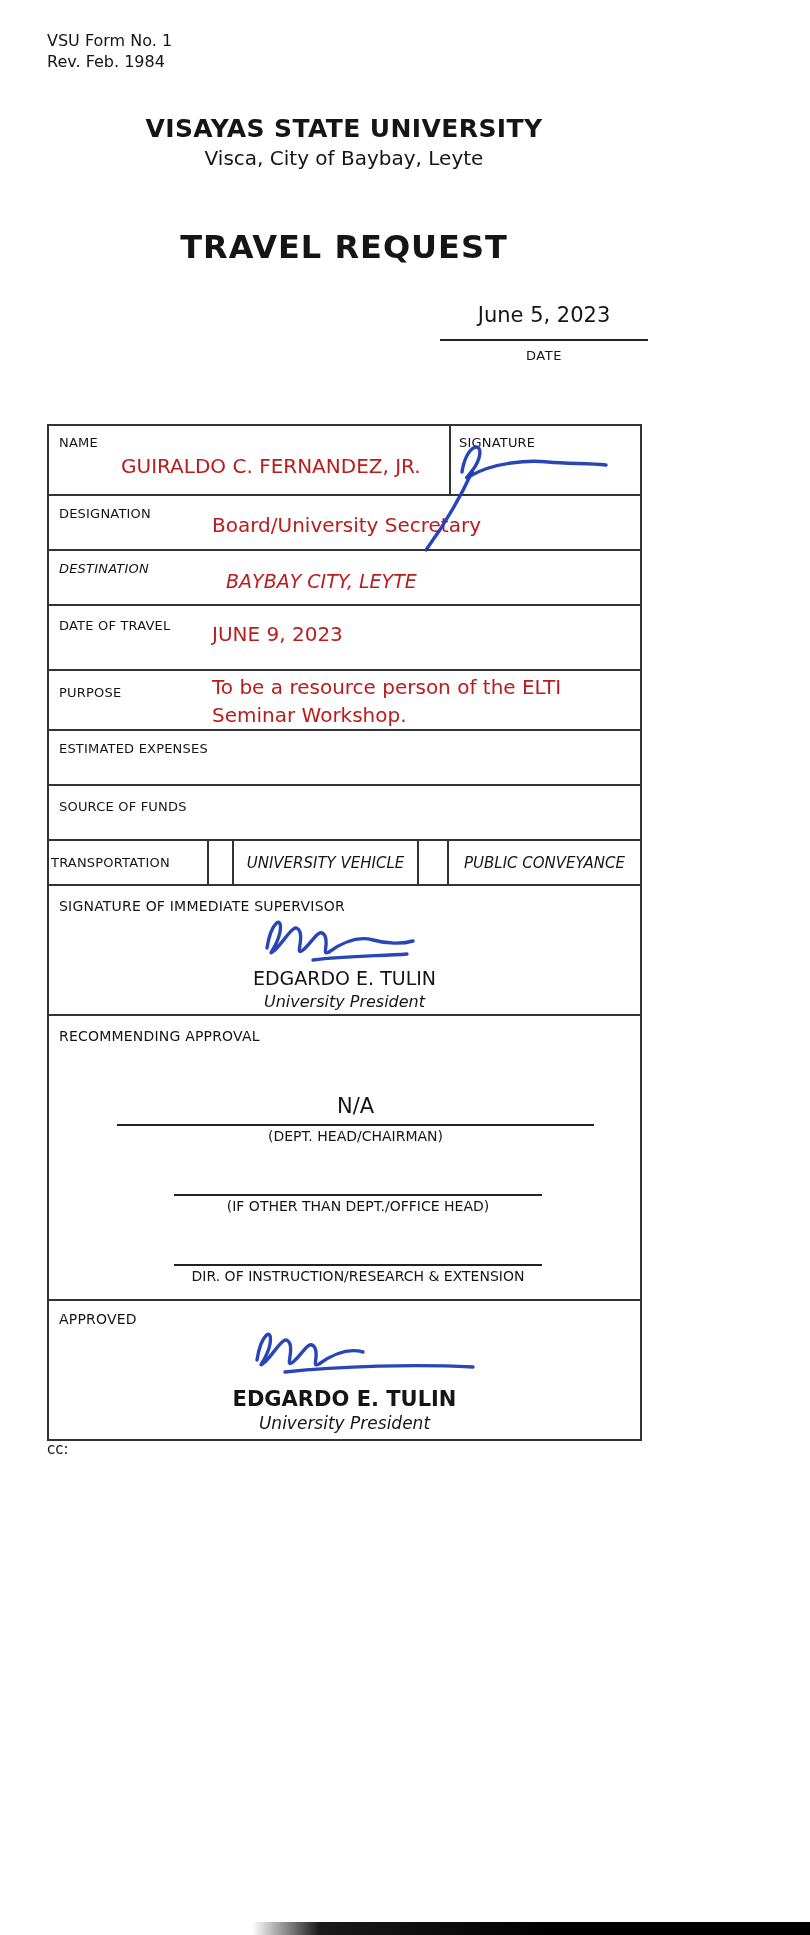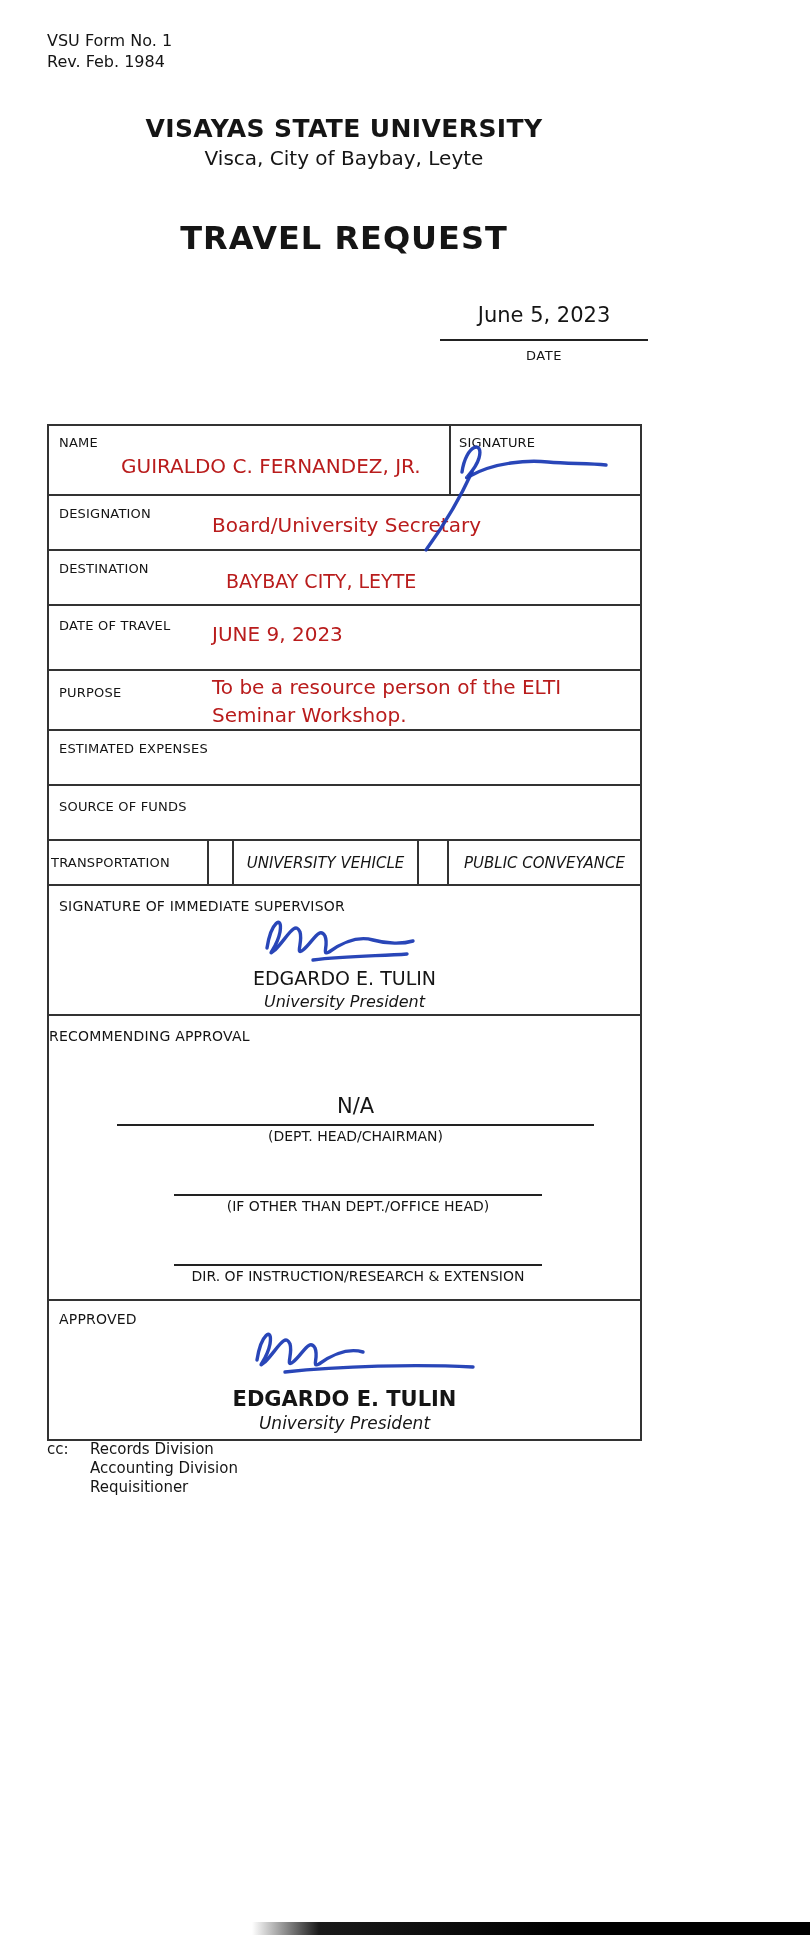--- a/index.html
+++ b/index.html
@@ -39,40 +39,40 @@
 <div class="page">
 
   <div class="abs" style="left:47px;top:30px;font-size:16px;line-height:21px;">
     <div>VSU Form No. 1</div>
     <div>Rev. Feb. 1984</div>
   </div>
 
   <div class="abs center" style="left:47px;top:114px;width:594px;font-size:25px;font-weight:bold;letter-spacing:.4px;">VISAYAS STATE UNIVERSITY</div>
   <div class="abs center" style="left:47px;top:146px;width:594px;font-size:20px;">Visca, City of Baybay, Leyte</div>
 
-  <div class="abs center" style="left:47px;top:219px;width:594px;font-size:32px;font-weight:bold;letter-spacing:1px;">TRAVEL REQUEST</div>
+  <div class="abs center" style="left:47px;top:228px;width:594px;font-size:32px;font-weight:bold;letter-spacing:1px;">TRAVEL REQUEST</div>
 
   <div class="abs center uline" style="left:440px;top:303px;width:208px;height:36px;font-size:21px;">June 5, 2023</div>
   <div class="abs center" style="left:440px;top:348px;width:208px;font-size:13px;letter-spacing:.5px;">DATE</div>
 
   <div class="tbl">
 
     <div class="row" style="height:70px;">
       <span class="lbl abs" style="left:10px;top:9px;">NAME</span>
       <span class="val abs" style="left:72px;top:28px;">GUIRALDO C. FERNANDEZ, JR.</span>
       <div class="vdiv"></div>
       <span class="lbl abs" style="left:410px;top:9px;">SIGNATURE</span>
     </div>
 
     <div class="row" style="height:55px;">
       <span class="lbl abs" style="left:10px;top:10px;">DESIGNATION</span>
       <span class="val abs" style="left:163px;top:17px;">Board/University Secretary</span>
     </div>
 
-    <div class="row" style="height:55px;">
+    <div class="row" style="height:55px;font-style:italic;">
       <span class="lbl abs" style="left:10px;top:10px;">DESTINATION</span>
       <span class="val abs" style="left:177px;top:19px;font-size:19px;">BAYBAY CITY, LEYTE</span>
     </div>
 
     <div class="row" style="height:65px;">
       <span class="lbl abs" style="left:10px;top:12px;">DATE OF TRAVEL</span>
       <span class="val abs" style="left:163px;top:16px;">JUNE 9, 2023</span>
     </div>
 
     <div class="row" style="height:60px;">
@@ -103,21 +103,21 @@
       </div>
     </div>
 
     <div class="row" style="height:130px;">
       <span class="lbl abs" style="left:10px;top:12px;font-size:14px;">SIGNATURE OF IMMEDIATE SUPERVISOR</span>
       <div class="abs center" style="left:0;top:81px;width:100%;font-size:19px;">EDGARDO E. TULIN</div>
       <div class="abs center" style="left:0;top:106px;width:100%;font-size:16px;font-style:italic;">University President</div>
     </div>
 
     <div class="row" style="height:285px;">
-      <span class="lbl abs" style="left:0;top:12px;font-size:14px;">RECOMMENDING APPROVAL</span>
+      <span class="lbl abs" style="left:10px;top:12px;font-size:14px;">RECOMMENDING APPROVAL</span>
 
       <div class="abs center uline" style="left:68px;top:78px;width:477px;height:30px;font-size:21px;">N/A</div>
       <div class="abs center" style="left:68px;top:112px;width:477px;font-size:14px;">(DEPT. HEAD/CHAIRMAN)</div>
 
       <div class="abs uline" style="left:125px;top:148px;width:368px;height:30px;"></div>
       <div class="abs center" style="left:125px;top:182px;width:368px;font-size:14px;">(IF OTHER THAN DEPT./OFFICE HEAD)</div>
 
       <div class="abs uline" style="left:125px;top:218px;width:368px;height:30px;"></div>
       <div class="abs center" style="left:90px;top:252px;width:438px;font-size:14px;">DIR. OF INSTRUCTION/RESEARCH &amp; EXTENSION</div>
     </div>
@@ -140,22 +140,17 @@
     <path d="M 58,54 C 90,50 125,50 152,48"></path>
   </svg>
 
   <svg class="sig abs" style="left:245px;top:1318px;z-index:5;" width="235" height="62" viewBox="0 0 235 62">
     <path d="M 12,42 C 16,16 28,8 25,26 C 22,42 10,52 20,44 C 32,32 40,14 45,26 C 48,36 40,50 48,44 C 58,36 64,20 70,30 C 74,40 66,50 74,46 C 88,36 104,30 118,34"></path>
     <path d="M 40,54 C 95,48 170,46 228,49"></path>
   </svg>
 
   <div class="abs" style="left:47px;top:1440px;display:flex;font-size:15px;line-height:19px;">
     <div style="width:43px;">cc:</div>
-    <div>
-      <div>Records Division</div>
-      <div>Accounting Division</div>
-      <div>Requisitioner</div>
-    </div>
   </div>
 
   <div class="scan-bar"></div>
 
 </div>
 
 </body></html>

